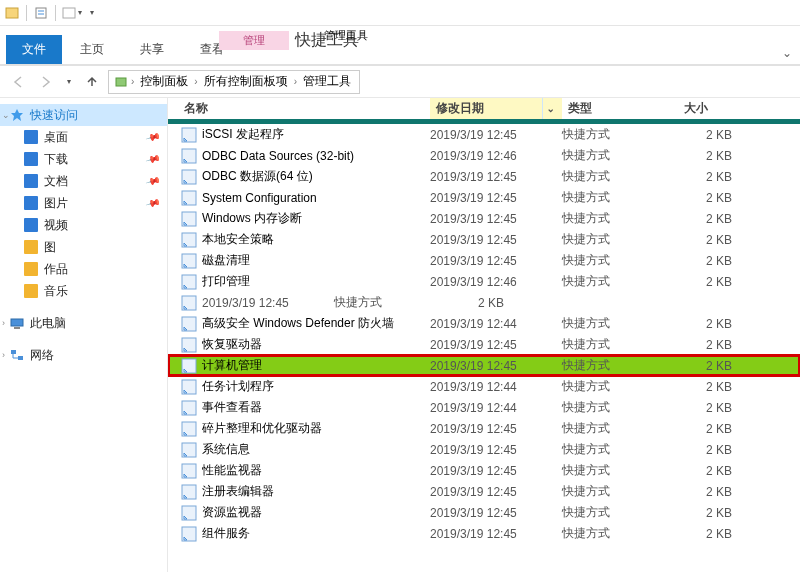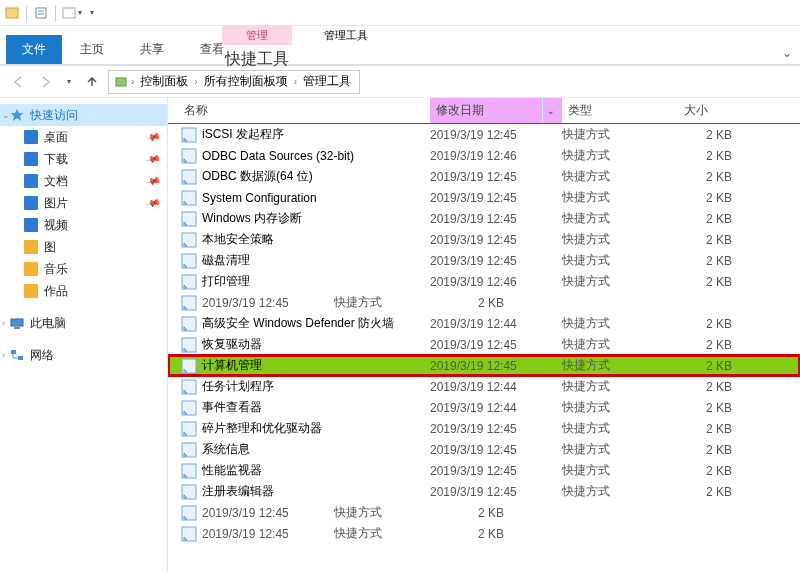--- a/index.html
+++ b/index.html
@@ -7,21 +7,21 @@
 
 .titlebar { height: 26px; background: #fff; border-bottom: 1px solid #e5e5e5; display: flex; align-items: center; padding: 0 4px; gap: 4px; }
 .tb-icon { width: 16px; height: 16px; display: flex; align-items: center; justify-content: center; }
 .tb-sep { width: 1px; height: 16px; background: #ccc; margin: 0 2px; }
 .tb-drop { display: flex; align-items: center; gap: 2px; }
 .chev-s { font-size: 8px; color: #555; }
 
 .ribbon-tabs { height: 38px; background: #fff; display: flex; align-items: flex-end; position: relative; }
 .rt-file { background: #1979ca; color: #fff; padding: 6px 16px; margin-left: 6px; }
 .rt-tab { padding: 6px 18px; color: #404040; }
-.rt-group { position: absolute; top: 0; display: flex; flex-direction: column; align-items: center; }
+.rt-group { position: absolute; top: 0; display: flex; flex-direction: row; align-items: center; }
 .rt-group-manage { left: 219px; }
 .rt-group-tools { left: 300px; }
 .rt-group-label { font-size: 11px; padding: 2px 24px; }
 .rt-group-label.pink { background: #f9d5e5; color: #b8437a; }
 .rt-group-tab { padding: 4px 6px; color: #333; font-size: 16px; }
 .ribbon-border { height: 2px; background: #e1e1e1; }
 .ribbon-collapse { position: absolute; right: 8px; bottom: 4px; color: #666; }
 
 .addrbar { height: 32px; display: flex; align-items: center; padding: 2px 6px; gap: 4px; border-bottom: 1px solid #e8e8e8; }
 .nav-btn { width: 24px; height: 24px; display: flex; align-items: center; justify-content: center; color: #999; border-radius: 2px; }
@@ -37,24 +37,24 @@
 .sb-item.top { padding-left: 10px; }
 .sb-item.selected { background: #cde8ff; }
 .sb-caret { position: absolute; left: 2px; font-size: 9px; color: #888; }
 .sb-label { color: #222; }
 .sb-label.link { color: #1979ca; }
 .sb-pin { margin-left: auto; margin-right: 8px; color: #888; font-size: 10px; transform: rotate(30deg); }
 .sb-sq { width: 14px; height: 14px; border-radius: 1px; }
 .sb-spacer { height: 10px; }
 
 .main { flex: 1; display: flex; flex-direction: column; }
-.col-headers { height: 26px; display: flex; border-bottom: 1px solid #0f766e; color: #444; }
+.col-headers { height: 26px; display: flex; border-bottom: 5px solid #0f766e; color: #444; font-weight: bold; }
 .ch { padding: 0 6px; display: flex; align-items: center; height: 100%; border-right: 1px solid transparent; }
 .ch-name { width: 262px; padding-left: 16px; }
-.ch-date { width: 132px; background: #f0abfc; justify-content: space-between; gap: 15px; }
+.ch-date { width: 132px; background: #fef9c3; justify-content: space-between; gap: 15px; }
 .ch-type { width: 116px; }
 .ch-size { width: 64px; }
 .ch-drop { color: #555; font-size: 10px; border-left: 1px solid #cfe6f9; padding-left: 4px; height: 100%; display: flex; align-items: center; }
 
 .filelist { flex: 1; overflow-y: auto; }
 .row { height: 21px; display: flex; align-items: center; position: relative; }
 .row.selected { background: #84cc16; }
 .row.highlighted { outline: 3px solid #d40000; outline-offset: -2px; }
 .r-icon { width: 18px; margin-left: 12px; margin-right: 4px; display: flex; align-items: center; justify-content: center; }
 .r-name { width: 228px; white-space: nowrap; overflow: hidden; }
@@ -186,25 +186,25 @@
         <div class="sb-item">
           <span class="sb-sq" style="background:#2f7bd6"></span>
           <span class="sb-label">视频</span>
         </div>
         <div class="sb-item">
           <span class="sb-sq" style="background:#f2b430"></span>
           <span class="sb-label">图</span>
         </div>
         <div class="sb-item">
           <span class="sb-sq" style="background:#f2b430"></span>
+          <span class="sb-label">作品</span>
+        </div>
+        <div class="sb-item">
+          <span class="sb-sq" style="background:#f2b430"></span>
           <span class="sb-label">音乐</span>
-        </div>
-        <div class="sb-item">
-          <span class="sb-sq" style="background:#f2b430"></span>
-          <span class="sb-label">作品</span>
         </div>
       </div>
     <div class="sb-spacer"></div>
     <div class="sb-item top">
       <span class="sb-caret">›</span>
       <span>
         <svg width="14" height="14">
             <rect x="1" y="3" width="12" height="7" fill="#4a90d9" stroke="#2d6aa8"></rect>
             <rect x="4" y="11" width="6" height="2" fill="#888"></rect>
           </svg>
@@ -457,30 +457,32 @@
           <span class="r-type">快捷方式</span>
           <span class="r-size">2 KB</span>
         </div>
         <div class="row">
           <span class="r-icon">
             <svg width="16" height="16">
               <rect x="1" y="1" width="14" height="14" fill="#eaf2fb" stroke="#7aa7d8"></rect>
               <path d="M3 14 L3 11 L6 14 Z" fill="#fff" stroke="#4a90d9"></path>
             </svg>
           </span>
-          <span class="r-date">2019/3/19 12:45</span>
-          <span class="r-type">快捷方式</span>
-          <span class="r-size">2 KB</span>
-        </div>
-        <div class="row">
-          <span class="r-icon">
-            <svg width="16" height="16">
-              <rect x="1" y="1" width="14" height="14" fill="#eaf2fb" stroke="#7aa7d8"></rect>
-              <path d="M3 14 L3 11 L6 14 Z" fill="#fff" stroke="#4a90d9"></path>
-            </svg>
-          </span>
+          <span class="r-name">资源监视器</span>
+          <span class="r-date">2019/3/19 12:45</span>
+          <span class="r-type">快捷方式</span>
+          <span class="r-size">2 KB</span>
+        </div>
+        <div class="row">
+          <span class="r-icon">
+            <svg width="16" height="16">
+              <rect x="1" y="1" width="14" height="14" fill="#eaf2fb" stroke="#7aa7d8"></rect>
+              <path d="M3 14 L3 11 L6 14 Z" fill="#fff" stroke="#4a90d9"></path>
+            </svg>
+          </span>
+          <span class="r-name">组件服务</span>
           <span class="r-date">2019/3/19 12:45</span>
           <span class="r-type">快捷方式</span>
           <span class="r-size">2 KB</span>
         </div>
       </div>
   </div>
 </div>
 
 </body></html>

